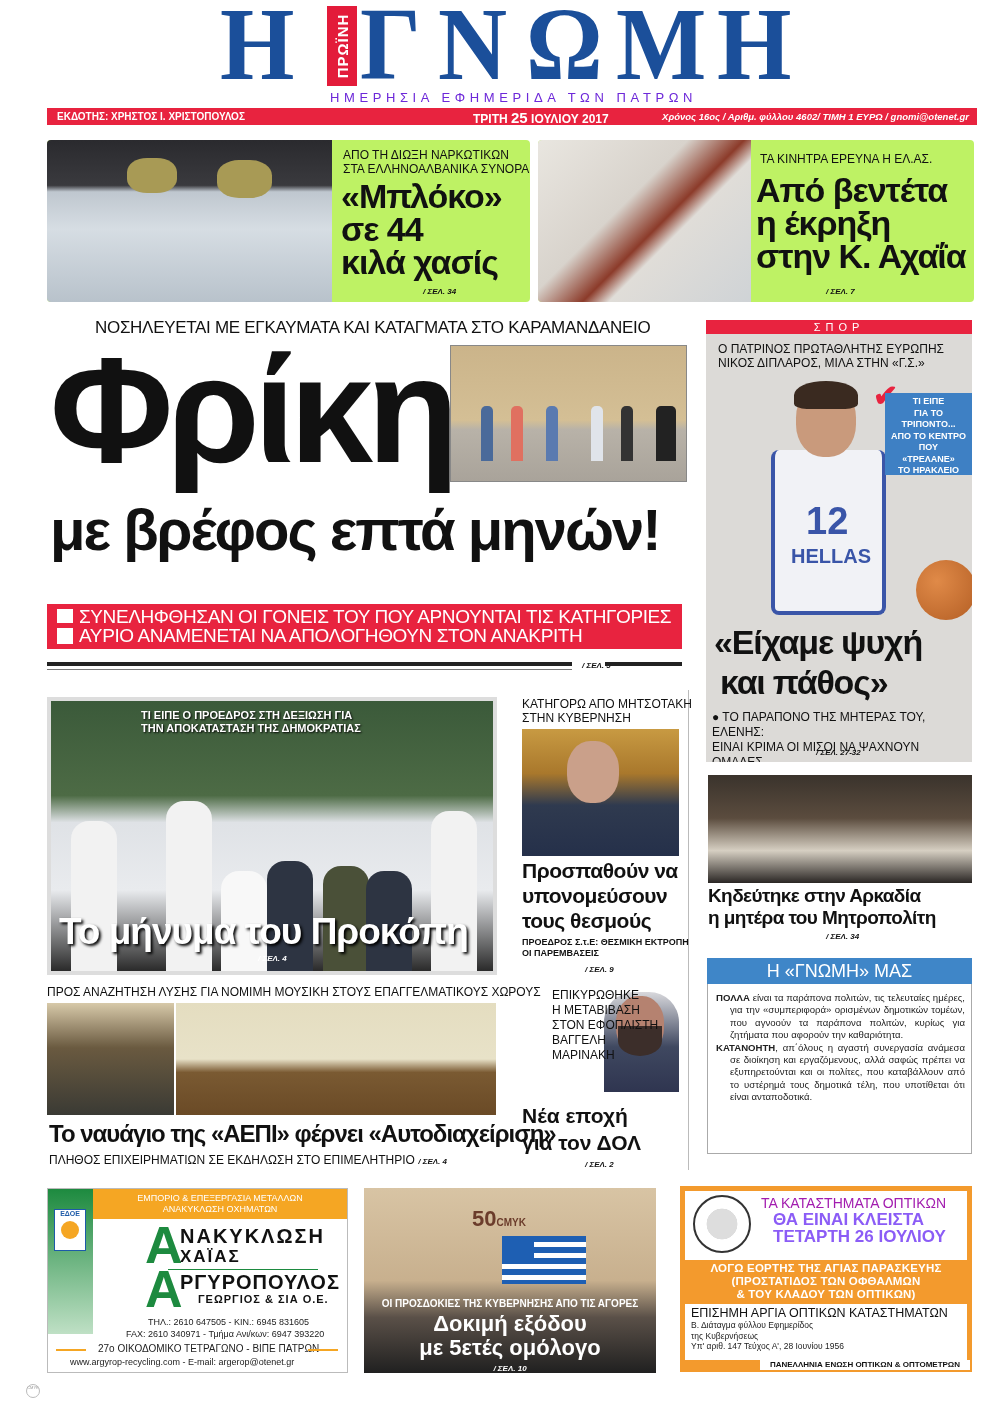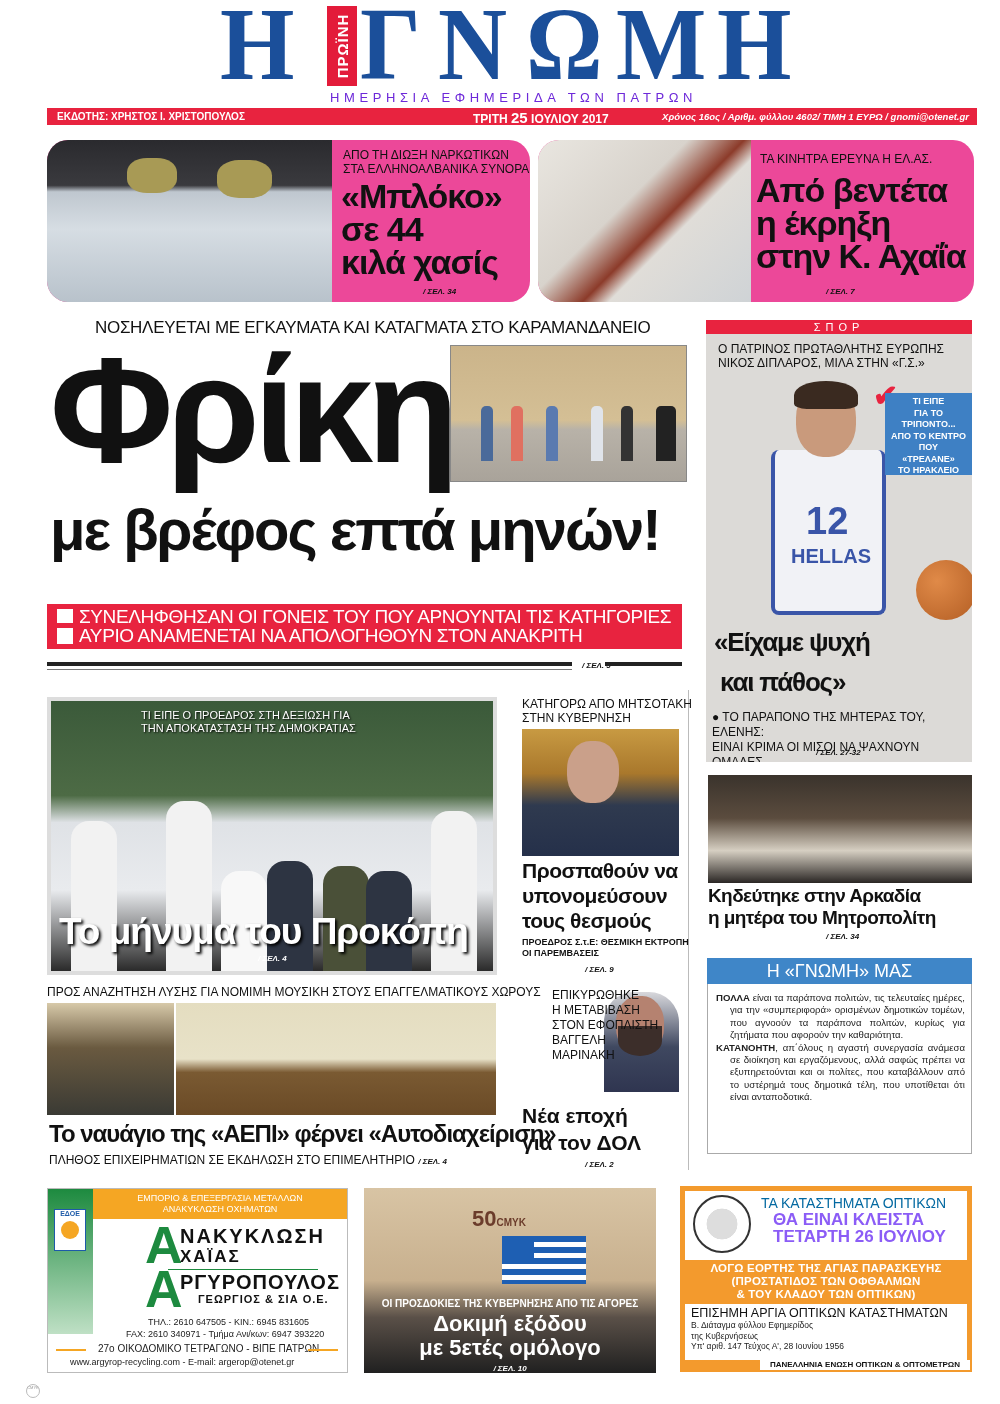--- a/index.html
+++ b/index.html
@@ -13,21 +13,21 @@
   .mast-red span { position: absolute; left: 50%; top: 50%; transform: translate(-50%,-50%) rotate(-90deg); color: #fff; font-size: 15px; font-weight: 700; white-space: nowrap; letter-spacing: 1px; }
   .mast-sub { left: 330px; top: 90px; font-size: 13px; letter-spacing: 4.6px; color: #6d28d9; }
 
   .redbar { left: 47px; top: 108px; width: 930px; height: 17px; background: #e8233f; color: #fff; font-size: 10px; font-weight: 700; }
   .redbar .l { position: absolute; left: 10px; top: 3px; }
   .redbar .c { position: absolute; left: 426px; top: 1px; font-size: 12px; text-align: center; }
   .redbar .c b { font-size: 15px; }
   .redbar .r { position: absolute; right: 8px; top: 3px; font-style: italic; font-size: 9.5px; }
 
   
-  .teaser { top: 140px; height: 162px; border-radius: 21px; background: #ec4899; overflow: hidden; }
+  .teaser { top: 140px; height: 162px; border-radius: 4px; background: #bef264; overflow: hidden; }
   .t1 { left: 47px; width: 483px; }
   .t2 { left: 538px; width: 436px; }
   .photo { position: absolute; top: 0; bottom: 0; left: 0; }
   .ph-drugs { width: 285px; background: linear-gradient(180deg,#2a2a2e 0%,#3a3a3e 28%,#bfc7cf 32%,#d6dde3 55%,#b8c2cb 100%); }
   .ph-drugs::before { content:""; position:absolute; left:80px; top:18px; width:50px; height:35px; background:#a89a55; border-radius:40%; }
   .ph-drugs::after { content:""; position:absolute; left:170px; top:20px; width:55px; height:38px; background:#a89a55; border-radius:40%; }
   .ph-build { width: 213px; background: linear-gradient(135deg,#e9e6e0 0%,#d8d3cc 40%,#8c3b2a 55%,#e0ddd8 62%,#cfd3d6 100%); }
   .t-kicker { position: absolute; font-size: 12px; color: #111; line-height: 14px; }
   .t-head { position: absolute; font-weight: 700; color: #111; line-height: 33px; font-size: 34px; letter-spacing: -1px; }
   .sel { position: absolute; font-size: 8px; font-weight: 700; font-style: italic; }
@@ -50,27 +50,27 @@
   .sport-kicker { position: absolute; left: 12px; top: 22px; font-size: 12px; line-height: 14px; }
   .player { position: absolute; left: 40px; top: 65px; width: 160px; height: 230px; }
   .player .head { position: absolute; left: 50px; top: 0; width: 60px; height: 72px; border-radius: 45%; background: #c99a7c; }
   .player .hair { position: absolute; left: 48px; top: -4px; width: 64px; height: 28px; border-radius: 50% 50% 20% 20%; background: #3a2a20; }
   .player .jersey { position: absolute; left: 25px; top: 65px; width: 115px; height: 165px; background: #f1f2f6; border: 4px solid #3a55a8; border-top: none; border-radius: 8px; }
   .player .num { position: absolute; left: 60px; top: 115px; color: #3a55a8; font-size: 38px; font-weight: 900; }
   .player .hell { position: absolute; left: 45px; top: 160px; color: #3a55a8; font-size: 20px; font-weight: 900; }
   .ball { position: absolute; left: 210px; top: 240px; width: 60px; height: 60px; border-radius: 50%; background: radial-gradient(circle at 35% 35%,#e08a48,#b35e24); }
   .bluebox { position: absolute; left: 179px; top: 73px; width: 87px; height: 82px; background: #3e80c4; color: #fff; font-size: 9px; font-weight: 700; text-align: center; line-height: 11.5px; padding-top: 3px; }
   .check { position: absolute; left: 167px; top: 58px; color: #e8233f; font-size: 30px; font-weight: 900; }
-  .sport-head { position: absolute; left: 8px; top: 302px; font-size: 26px; font-weight: 700; line-height: 40px; letter-spacing: -1.2px; }
+  .sport-head { position: absolute; left: 8px; top: 302px; font-size: 34px; font-weight: 700; line-height: 40px; letter-spacing: -1.2px; }
   .sport-sub { position: absolute; left: 6px; top: 390px; font-size: 12px; line-height: 15px; }
   .sport-sel { left: 110px; top: 428px; }
 
   
   .ev-photo { left: 47px; top: 697px; width: 450px; height: 278px; border: 4px solid #ddd; background: linear-gradient(180deg,#3b5a3a 0%,#4d6b45 35%,#dfe2e6 45%,#e9ebee 70%,#2a2a2a 100%); overflow: hidden; }
-  .ev-kicker { position: absolute; left: 90px; top: 8px; color: #fff; font-size: 11px; font-weight: 400; line-height: 13px; text-shadow: 1px 1px 2px #000; }
+  .ev-kicker { position: absolute; left: 90px; top: 8px; color: #fff; font-size: 11px; font-weight: 700; line-height: 13px; text-shadow: 1px 1px 2px #000; }
   .ev-head { position: absolute; left: 8px; top: 210px; color: #fff; font-size: 37px; font-weight: 700; letter-spacing: -1px; text-shadow: 2px 2px 3px #000; }
   .ev-sel { position: absolute; left: 207px; top: 253px; color: #fff; font-size: 8px; font-weight: 700; font-style: italic; }
   .fig { position: absolute; bottom: 0; width: 46px; border-radius: 18px 18px 0 0; }
 
   .music-kicker { left: 47px; top: 985px; font-size: 12px; }
   .music-ph1 { left: 47px; top: 1003px; width: 127px; height: 112px; background: linear-gradient(180deg,#d7c9a9 0%,#6a5a40 40%,#3a3a34 100%); }
   .music-ph2 { left: 176px; top: 1003px; width: 320px; height: 112px; background: linear-gradient(180deg,#e4ddc0 0%,#e8e2c8 50%,#7a5a32 62%,#6a4a26 100%); }
   .music-head { left: 49px; top: 1120px; font-size: 24px; font-weight: 700; letter-spacing: -1px; }
   .music-sub { left: 49px; top: 1153px; font-size: 12px; }
 
@@ -115,21 +115,21 @@
   .ad2 .flag::before { content: ""; position: absolute; left: 0; top: 0; width: 32px; height: 28px; background: #1e5fb3; }
   .ad2 .euro { position: absolute; left: 108px; top: 18px; font-size: 22px; color: #6b3c2b; font-weight: 700; }
   .ad2 .euro small { font-size: 10px; }
   .ad2 .kick { position: absolute; left: 0; width: 100%; top: 110px; text-align: center; color: #fff; font-size: 10px; font-weight: 700; }
   .ad2 .head { position: absolute; left: 0; width: 100%; top: 124px; text-align: center; color: #fff; font-size: 22px; font-weight: 700; line-height: 24px; }
   .ad2 .sel2 { position: absolute; left: 0; width: 100%; top: 176px; text-align: center; color: #fff; font-size: 8px; font-weight: 700; font-style: italic; }
 
   .ad3 { left: 680px; top: 1186px; width: 292px; height: 186px; background: #f39a2d; }
   .ad3 .white1 { position: absolute; left: 5px; top: 5px; width: 282px; height: 69px; background: #fff; }
   .ad3 .seal { position: absolute; left: 8px; top: 4px; width: 58px; height: 58px; border-radius: 50%; border: 2px solid #333; background: radial-gradient(circle,#ddd 0 40%,#fff 41%); }
-  .ad3 .l1 { position: absolute; left: 76px; top: 4px; font-size: 14px; color: #0369a1; }
+  .ad3 .l1 { position: absolute; left: 76px; top: 4px; font-size: 14px; color: #a21caf; }
   .ad3 .l2 { position: absolute; left: 88px; top: 20px; font-size: 17px; font-weight: 700; color: #8b5cf6; line-height: 17px; }
   .ad3 .orange-t { position: absolute; left: 0; width: 100%; top: 76px; text-align: center; color: #fff; font-size: 11.5px; font-weight: 900; line-height: 13px; letter-spacing: 0.2px; }
   .ad3 .white2 { position: absolute; left: 5px; top: 118px; width: 282px; height: 56px; background: #fff; padding: 2px 6px; }
   .ad3 .w-h { font-size: 12.5px; font-weight: 400; color: #111; }
   .ad3 .w-t { font-size: 8.5px; line-height: 10.5px; color: #222; }
   .ad3 .foot { position: absolute; left: 80px; top: 174px; width: 210px; height: 10px; background: #fff; font-size: 8px; font-weight: 700; text-align: center; line-height: 10px; color: #111; }
 
   .cmyk { left: 26px; top: 1384px; width: 14px; height: 14px; border-radius: 50%; border: 1px solid #bbb; font-size: 4px; text-align: center; color: #999; line-height: 6px; }
 </style>
 </head>

